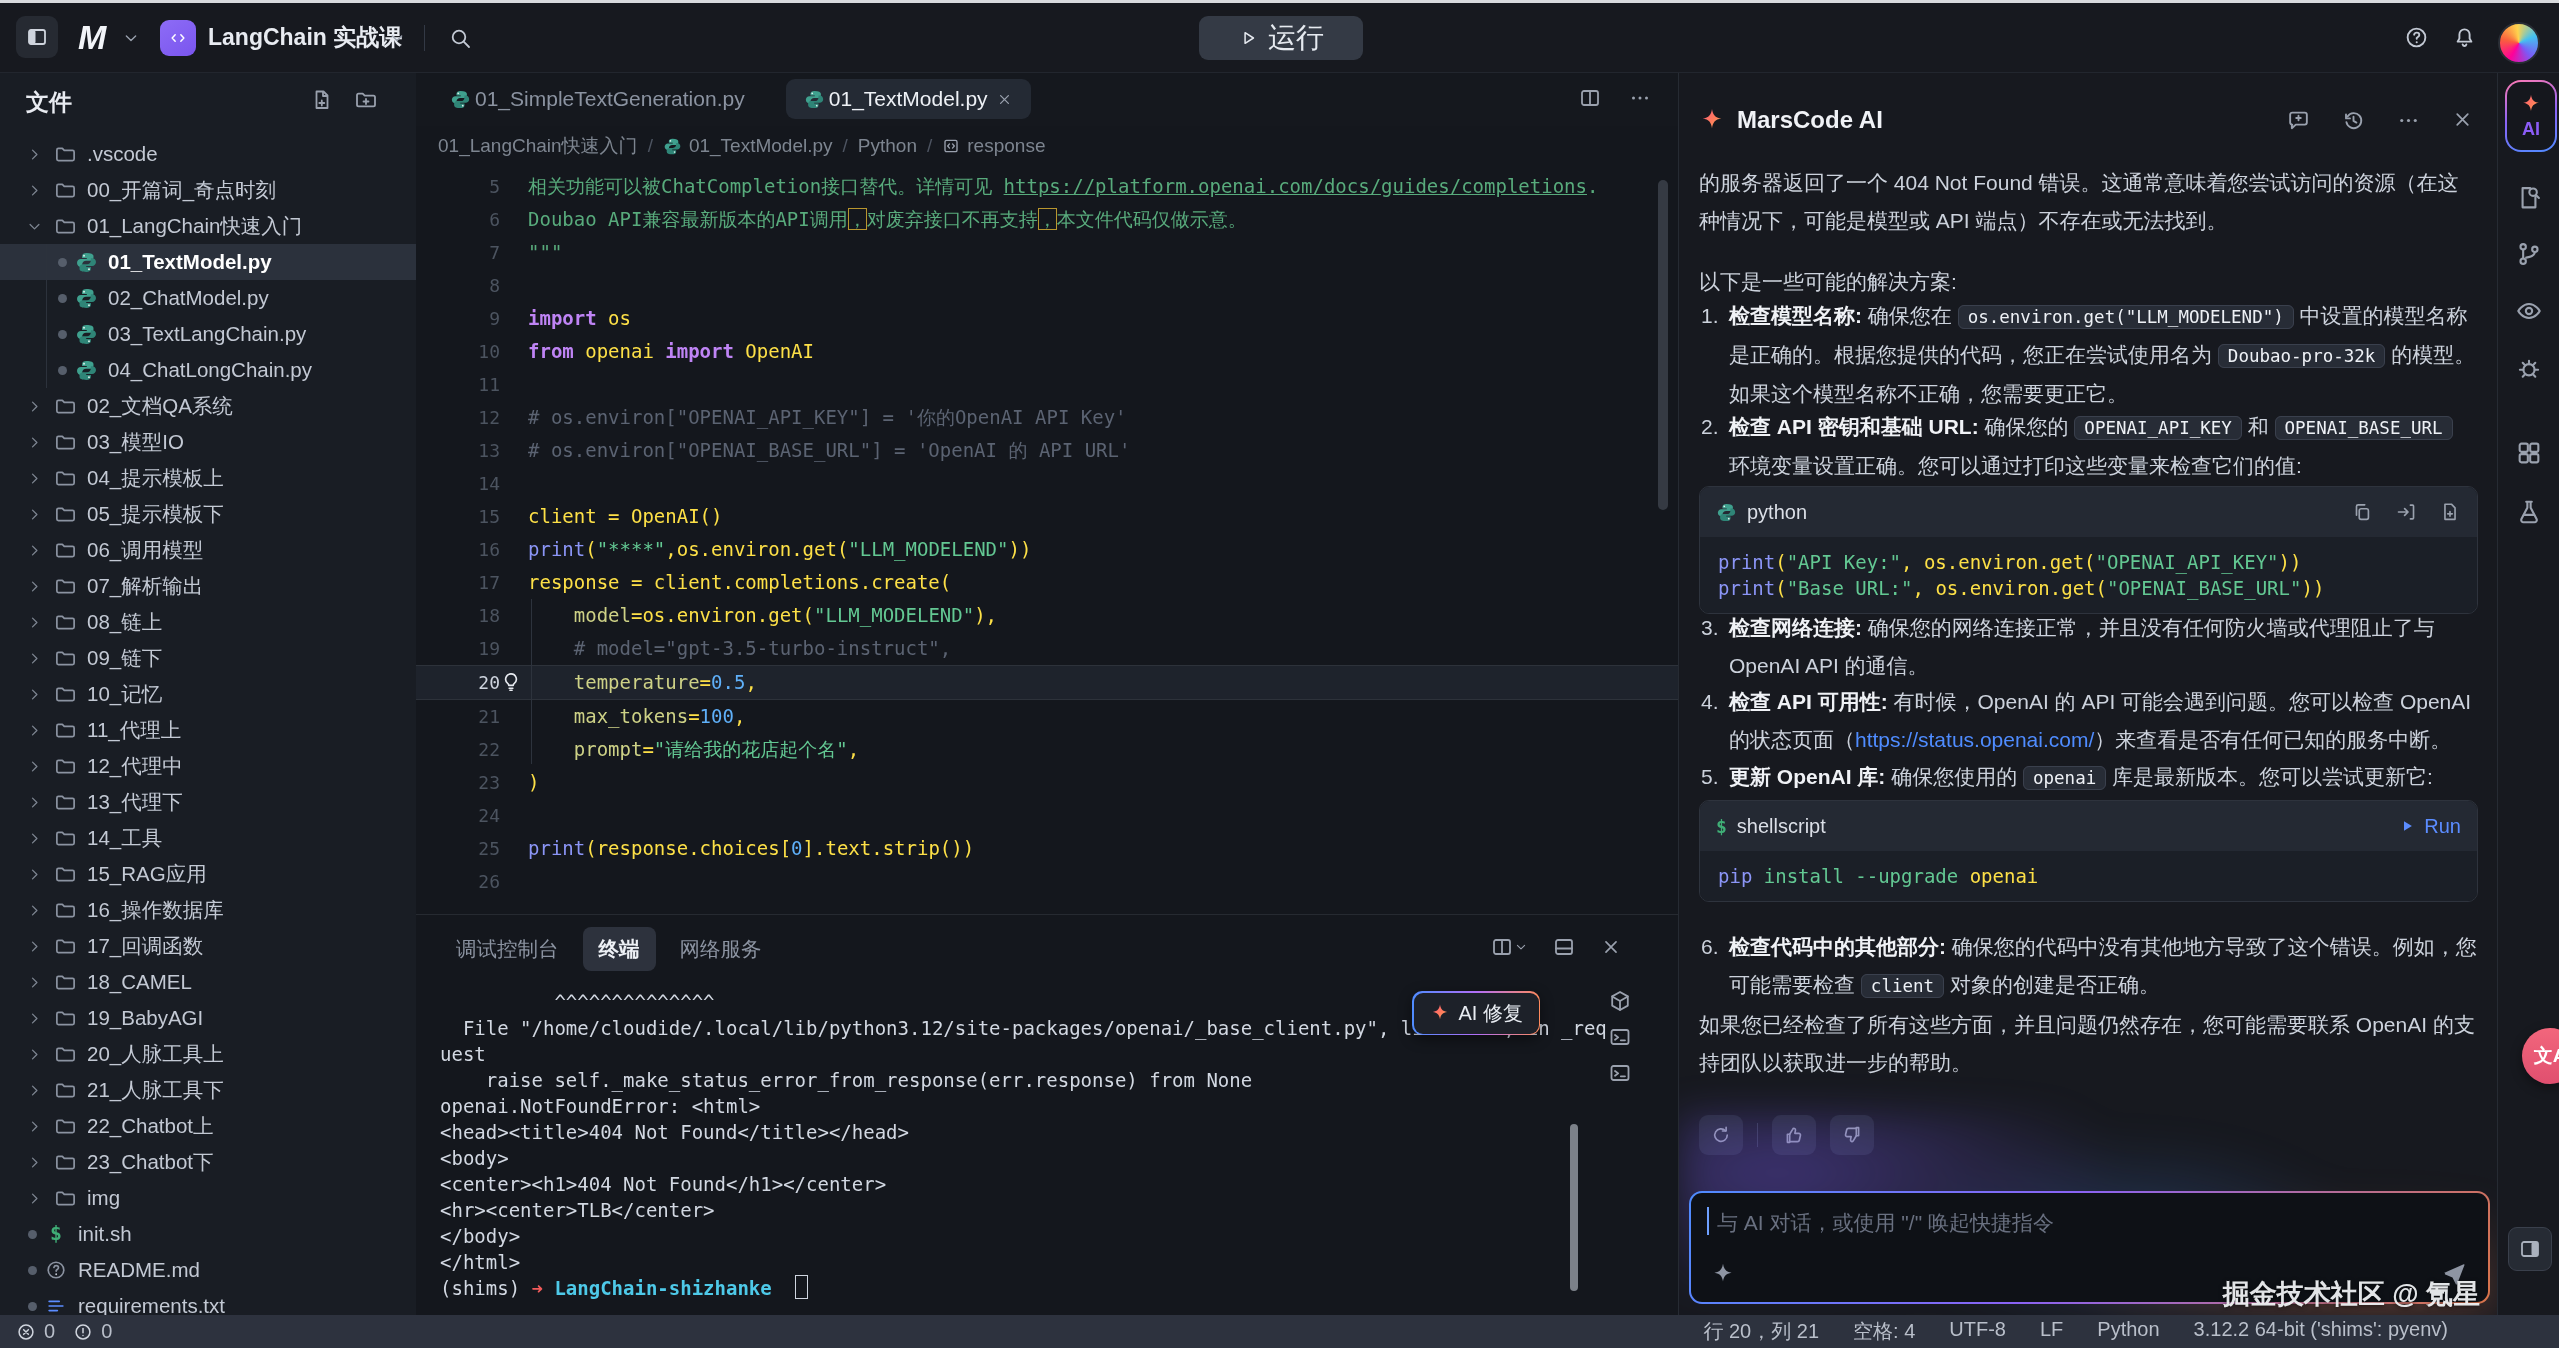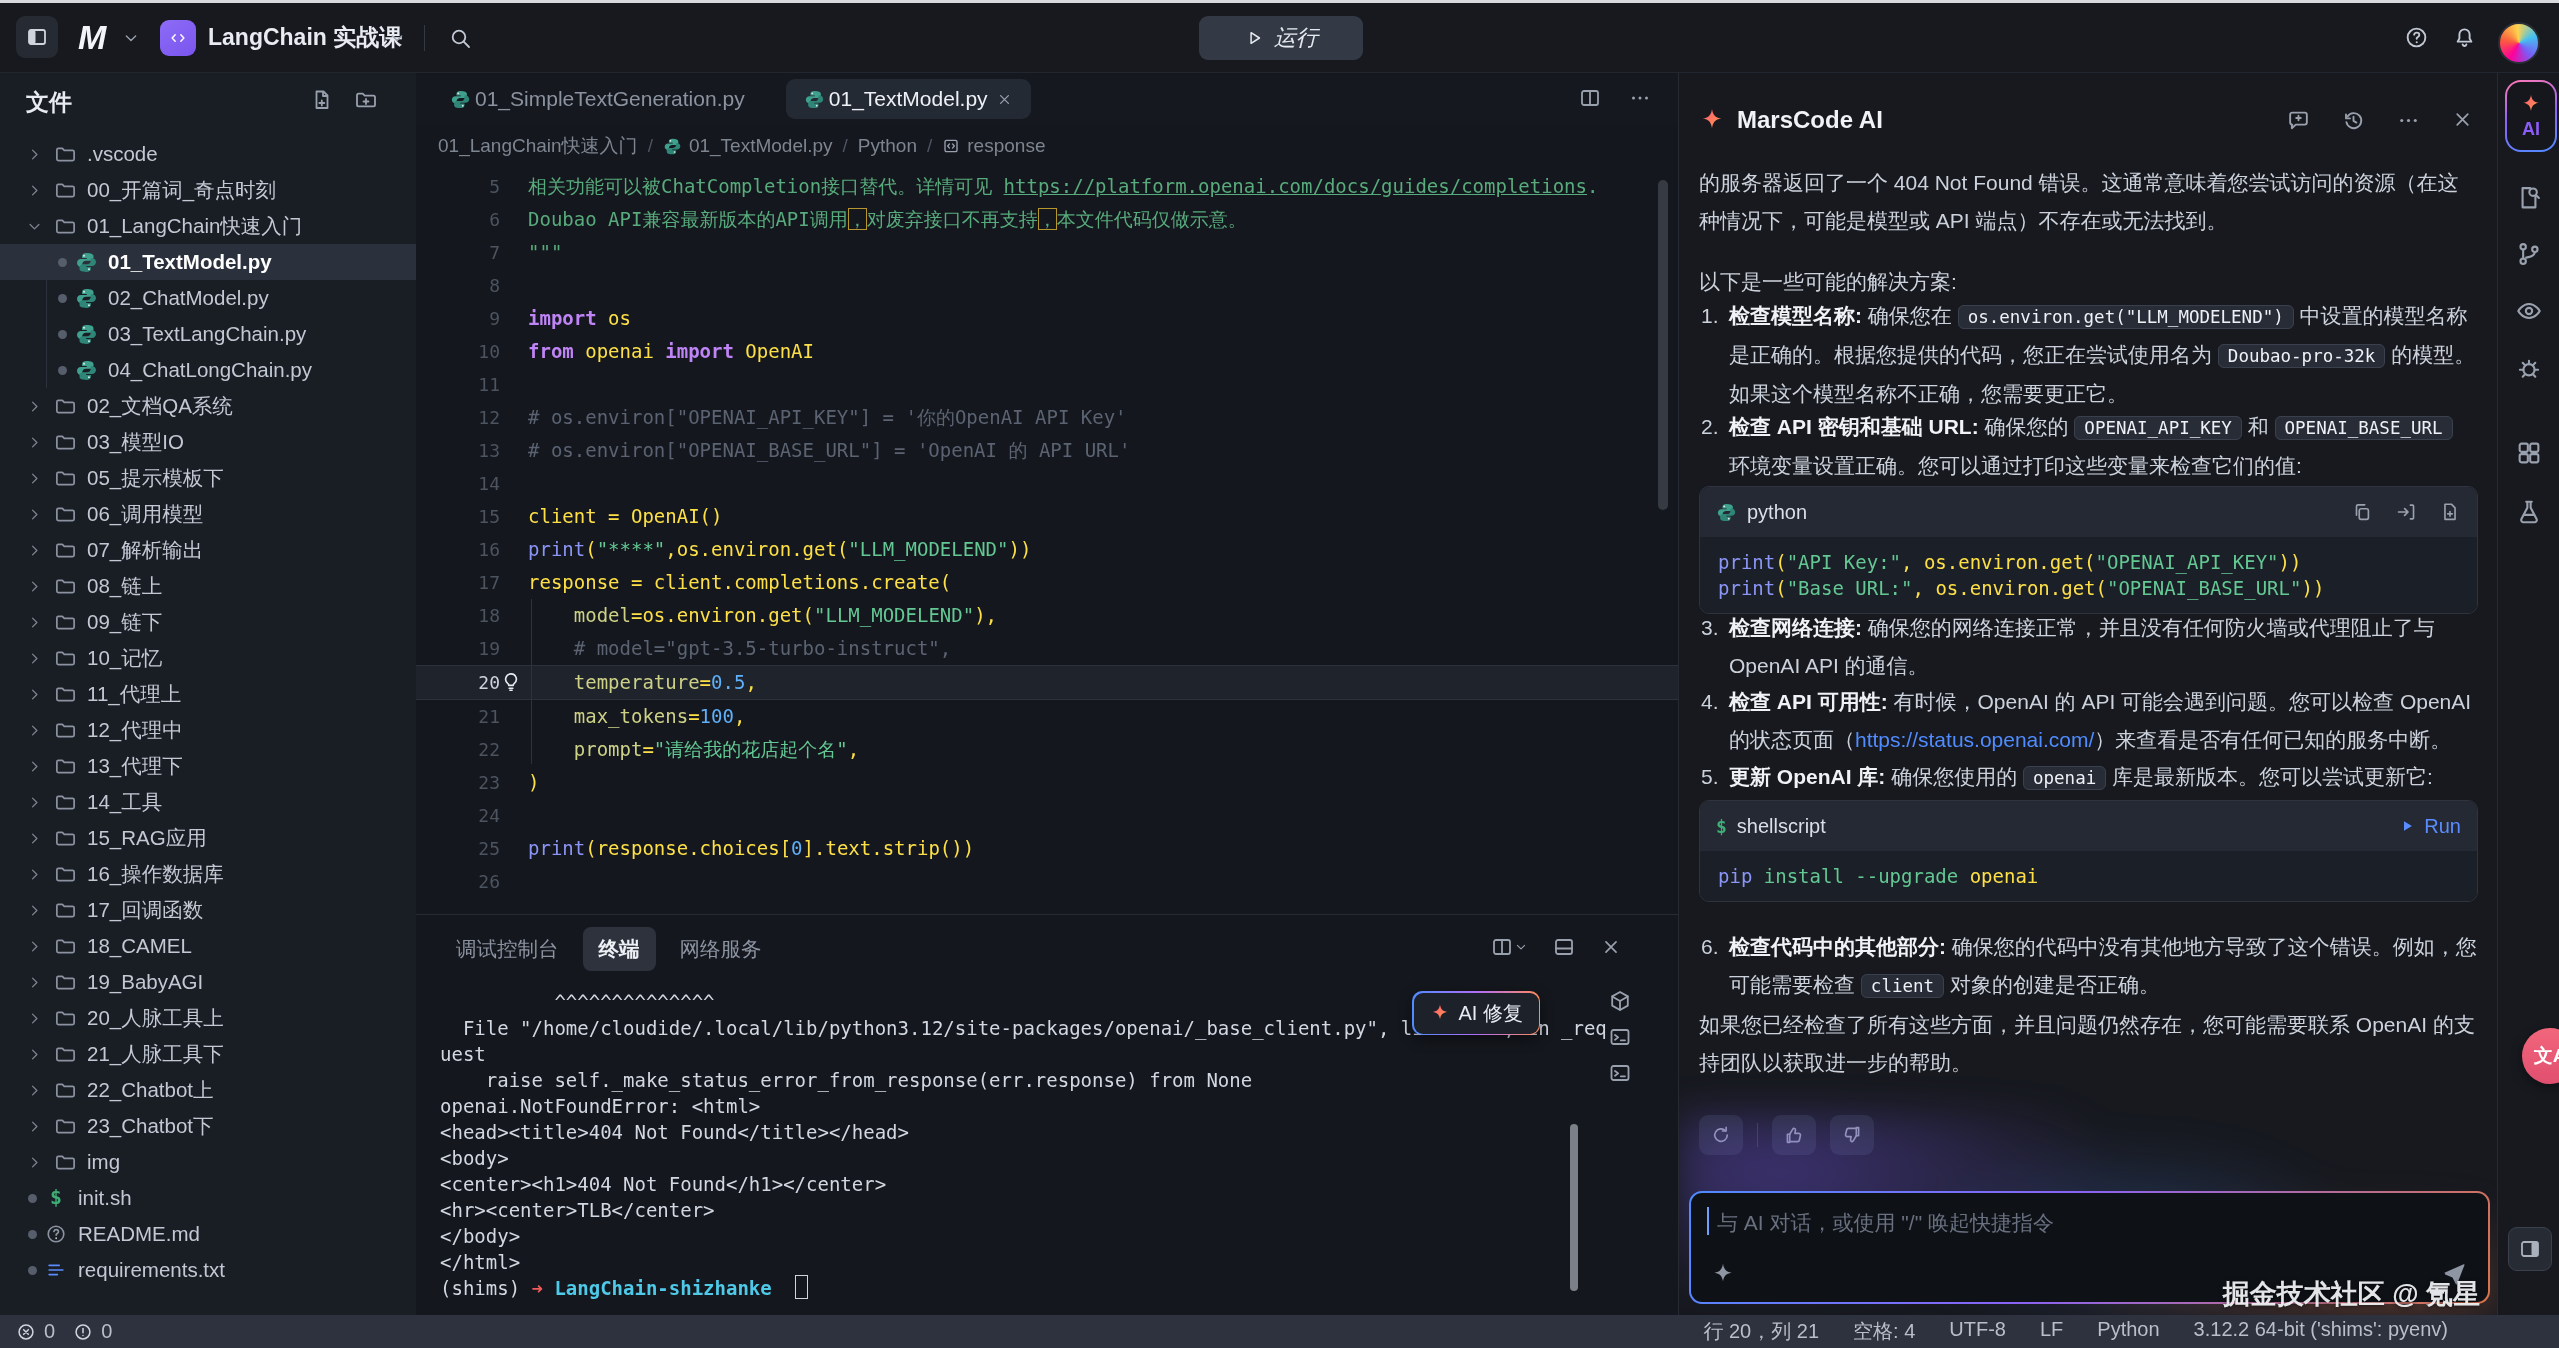--- a/index.html
+++ b/index.html
@@ -14,21 +14,21 @@
   .tb-item{position:absolute;top:0;height:69px;display:flex;align-items:center;}
   #sidebar-toggle{left:16px;width:42px;justify-content:center;height:42px;top:13px;background:#262a32;border-radius:9px;}
   #logo-m{left:78px;font-weight:900;font-style:italic;font-size:34px;color:#f2f4f8;letter-spacing:-2px;}
   #logo-chev{left:122px;}
   #app-badge{left:160px;top:17px;height:36px;width:36px;border-radius:9px;background:linear-gradient(145deg,#8d6cf6,#7a55ee);justify-content:center;}
   #project-name{left:208px;font-size:23px;font-weight:700;color:#e8ebf1;}
   #project-chev{left:388px;}
   #tb-div1{left:424px;top:22px;height:26px;width:1px;background:#333945;}
   #tb-search{left:448px;}
   #run-btn{left:1199px;top:13px;height:44px;width:164px;background:#343a45;border-radius:9px;justify-content:center;gap:10px;cursor:pointer;}
-  #run-btn span{font-size:22px;color:#e6eaf0;font-style:italic;}
+  #run-btn span{font-size:28px;color:#e6eaf0;}
   #tb-help{left:2404px;}#tb-bell{left:2452px;}
   #tb-avatar{left:2498px;top:19px;width:38px;height:38px;border-radius:50%;
      background:conic-gradient(from 210deg,#f09,#fa5f3d,#ffd34d,#44c1f0,#7a5cf6,#f09);border:2px solid #2a2e36;}
   
   #sidebar{position:absolute;left:0;top:72px;width:416px;height:1243px;background:#191d24;border-right:1px solid #232830;overflow:hidden;}
   #sb-head{position:absolute;left:0;top:0;width:100%;height:58px;}
   #sb-title{position:absolute;left:26px;top:15px;font-size:23px;font-weight:700;color:#e8ebf1;}
   #sb-actions{position:absolute;right:38px;top:16px;display:flex;gap:20px;}
   #file-tree{position:absolute;left:0;top:64px;width:100%;}
   .trow{position:relative;height:36px;display:flex;align-items:center;font-size:20.5px;color:#c3c9d4;cursor:pointer;white-space:nowrap;}
@@ -349,20 +349,33 @@
           <span class="tchev">
             <svg width="17" height="17" viewBox="0 0 24 24" fill="none" stroke="currentColor" stroke-width="1.8" stroke-linecap="round" stroke-linejoin="round">
               <path d="M9.2 5.8L15.4 12l-6.2 6.2"></path>
             </svg>
           </span>
           <span class="tico">
             <svg width="23" height="23" viewBox="0 0 24 24" fill="none" stroke="#8b93a1" stroke-width="1.8" stroke-linecap="round" stroke-linejoin="round">
               <path d="M3 7.2c0-.9.7-1.6 1.6-1.6h4.1l2 2.1h8.7c.9 0 1.6.7 1.6 1.6v7.5c0 .9-.7 1.6-1.6 1.6H4.6c-.9 0-1.6-.7-1.6-1.6z"></path>
             </svg>
           </span>
+          <span class="tlabel">04_提示模板上</span>
+        </div>
+        <div class="trow">
+          <span class="tchev">
+            <svg width="17" height="17" viewBox="0 0 24 24" fill="none" stroke="currentColor" stroke-width="1.8" stroke-linecap="round" stroke-linejoin="round">
+              <path d="M9.2 5.8L15.4 12l-6.2 6.2"></path>
+            </svg>
+          </span>
+          <span class="tico">
+            <svg width="23" height="23" viewBox="0 0 24 24" fill="none" stroke="#8b93a1" stroke-width="1.8" stroke-linecap="round" stroke-linejoin="round">
+              <path d="M3 7.2c0-.9.7-1.6 1.6-1.6h4.1l2 2.1h8.7c.9 0 1.6.7 1.6 1.6v7.5c0 .9-.7 1.6-1.6 1.6H4.6c-.9 0-1.6-.7-1.6-1.6z"></path>
+            </svg>
+          </span>
           <span class="tlabel">05_提示模板下</span>
         </div>
         <div class="trow">
           <span class="tchev">
             <svg width="17" height="17" viewBox="0 0 24 24" fill="none" stroke="currentColor" stroke-width="1.8" stroke-linecap="round" stroke-linejoin="round">
               <path d="M9.2 5.8L15.4 12l-6.2 6.2"></path>
             </svg>
           </span>
           <span class="tico">
             <svg width="23" height="23" viewBox="0 0 24 24" fill="none" stroke="#8b93a1" stroke-width="1.8" stroke-linecap="round" stroke-linejoin="round">

